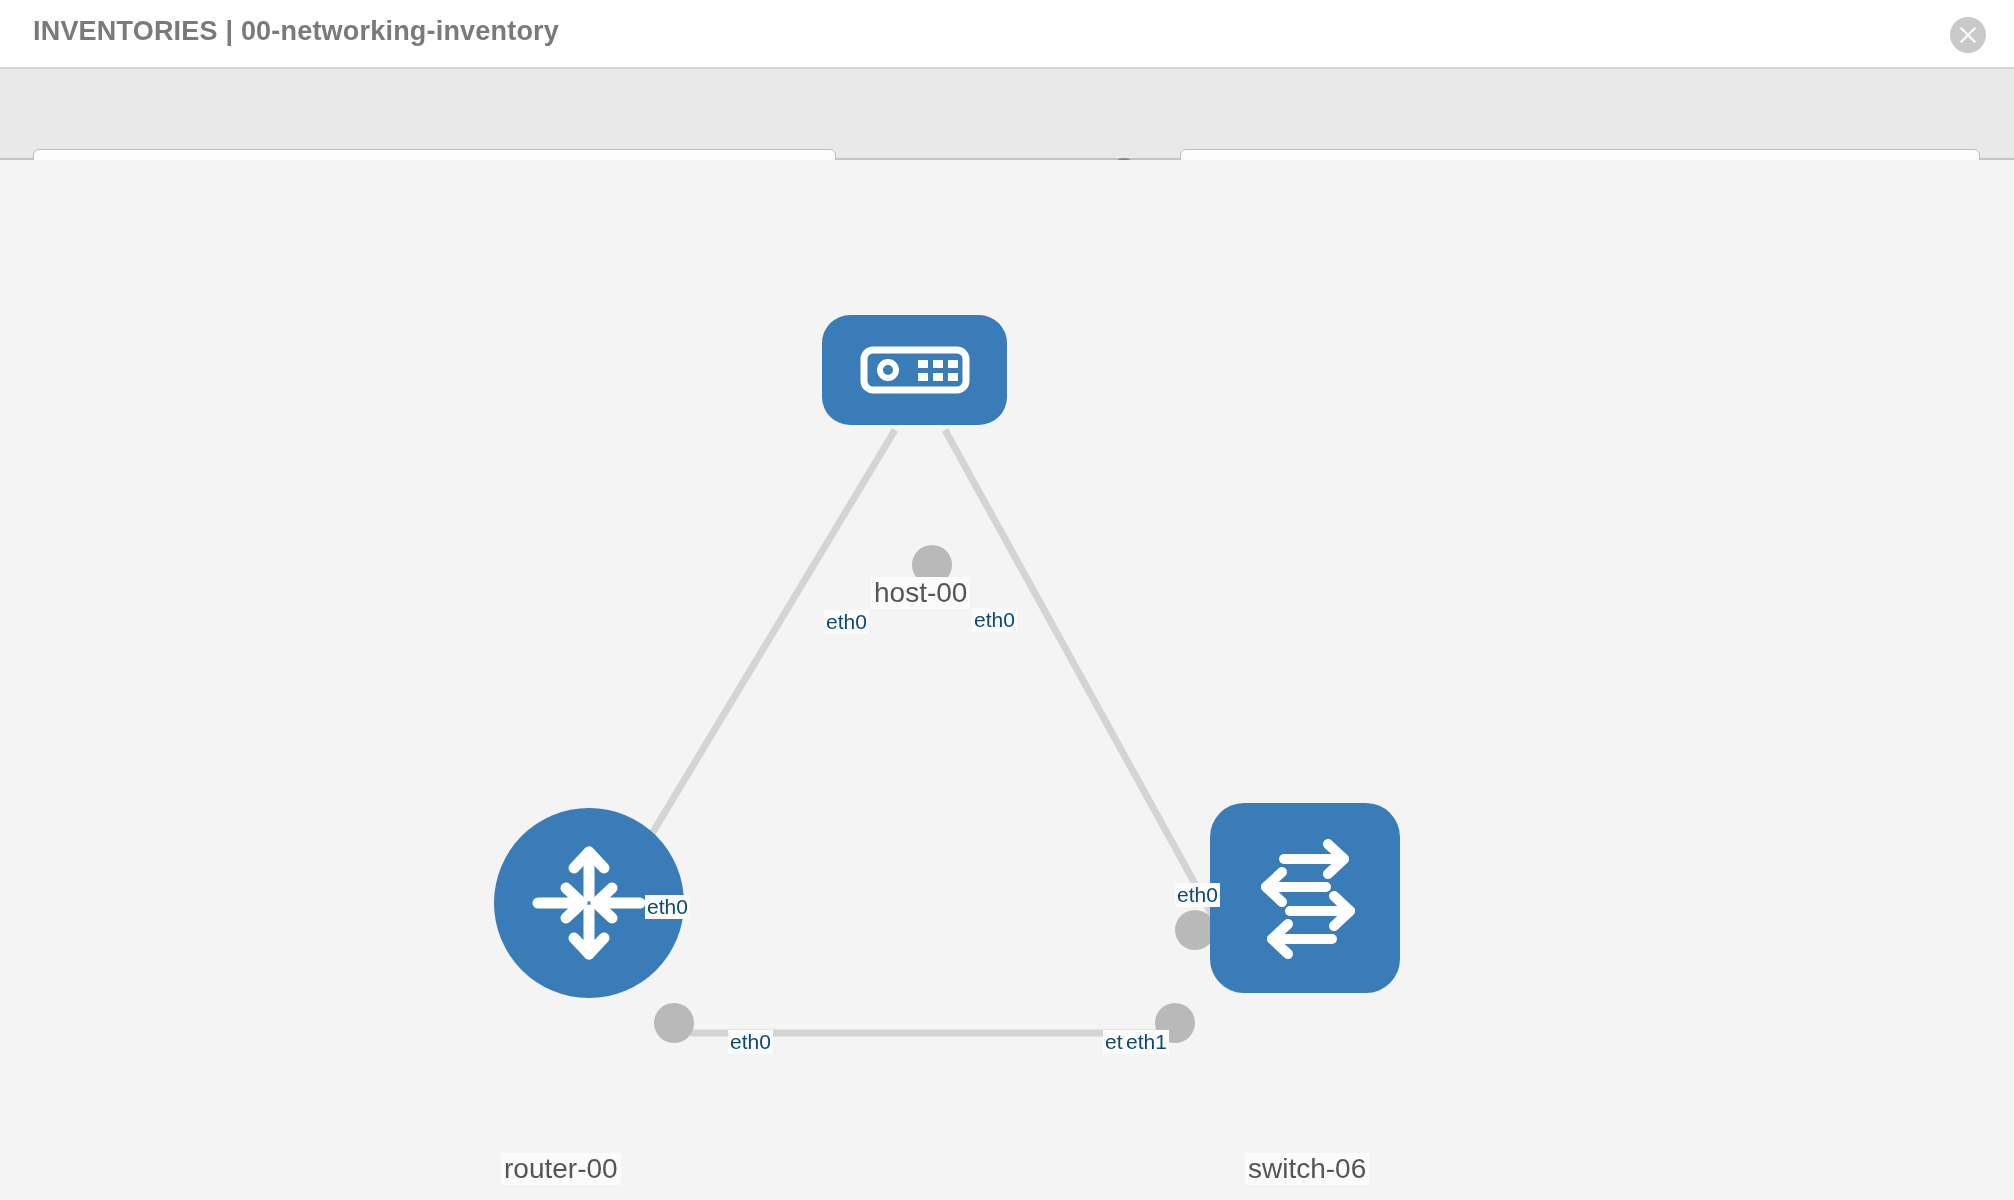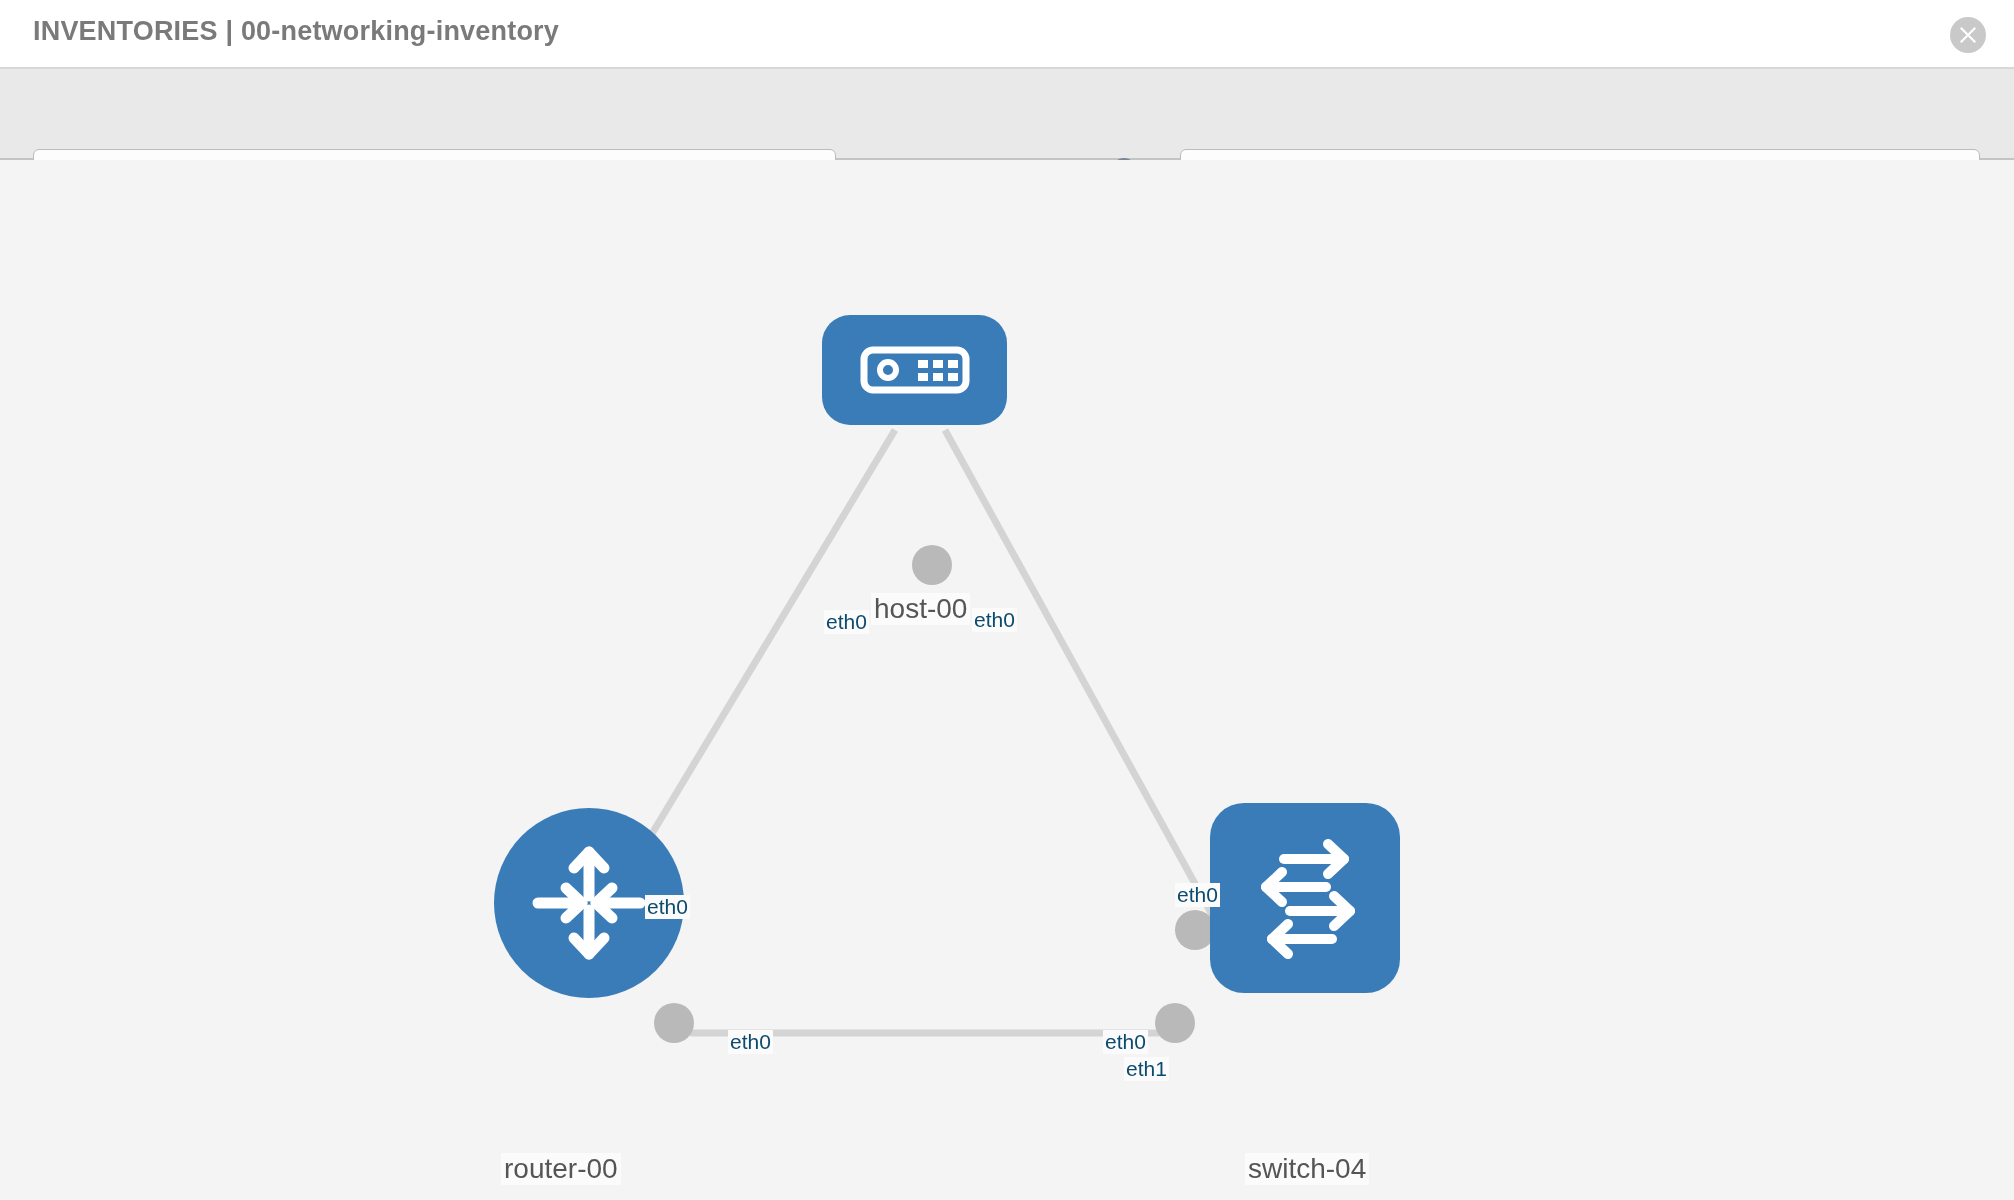--- a/index.html
+++ b/index.html
@@ -197,21 +197,21 @@
         </div>
       </div>
 
       <div id="label-layer">
           <div class="edge-label" style="left: 824px; top: 450px;">eth0</div>
           <div class="edge-label" style="left: 972px; top: 448px;">eth0</div>
           <div class="edge-label" style="left: 645px; top: 735px;">eth0</div>
           <div class="edge-label" style="left: 1175px; top: 723px;">eth0</div>
           <div class="edge-label" style="left: 728px; top: 870px;">eth0</div>
           <div class="edge-label" style="left: 1103px; top: 870px;">eth0</div>
-          <div class="edge-label" style="left: 1124px; top: 897px;">eth1</div>
-          <div class="node-label" style="left: 871px; top: 433px; text-align: center;">host-00</div>
+          <div class="edge-label" style="left: 1124px; top: 870px;">eth1</div>
+          <div class="node-label" style="left: 871px; top: 417px; text-align: center;">host-00</div>
           <div class="node-label" style="left: 501px; top: 993px;">router-00</div>
-          <div class="node-label" style="left: 1245px; top: 993px;">switch-04</div>
+          <div class="node-label" style="left: 1245px; top: 993px;">switch-06</div>
         </div>
     </div>
 
   </div>
 </div>
 
 </body></html>

